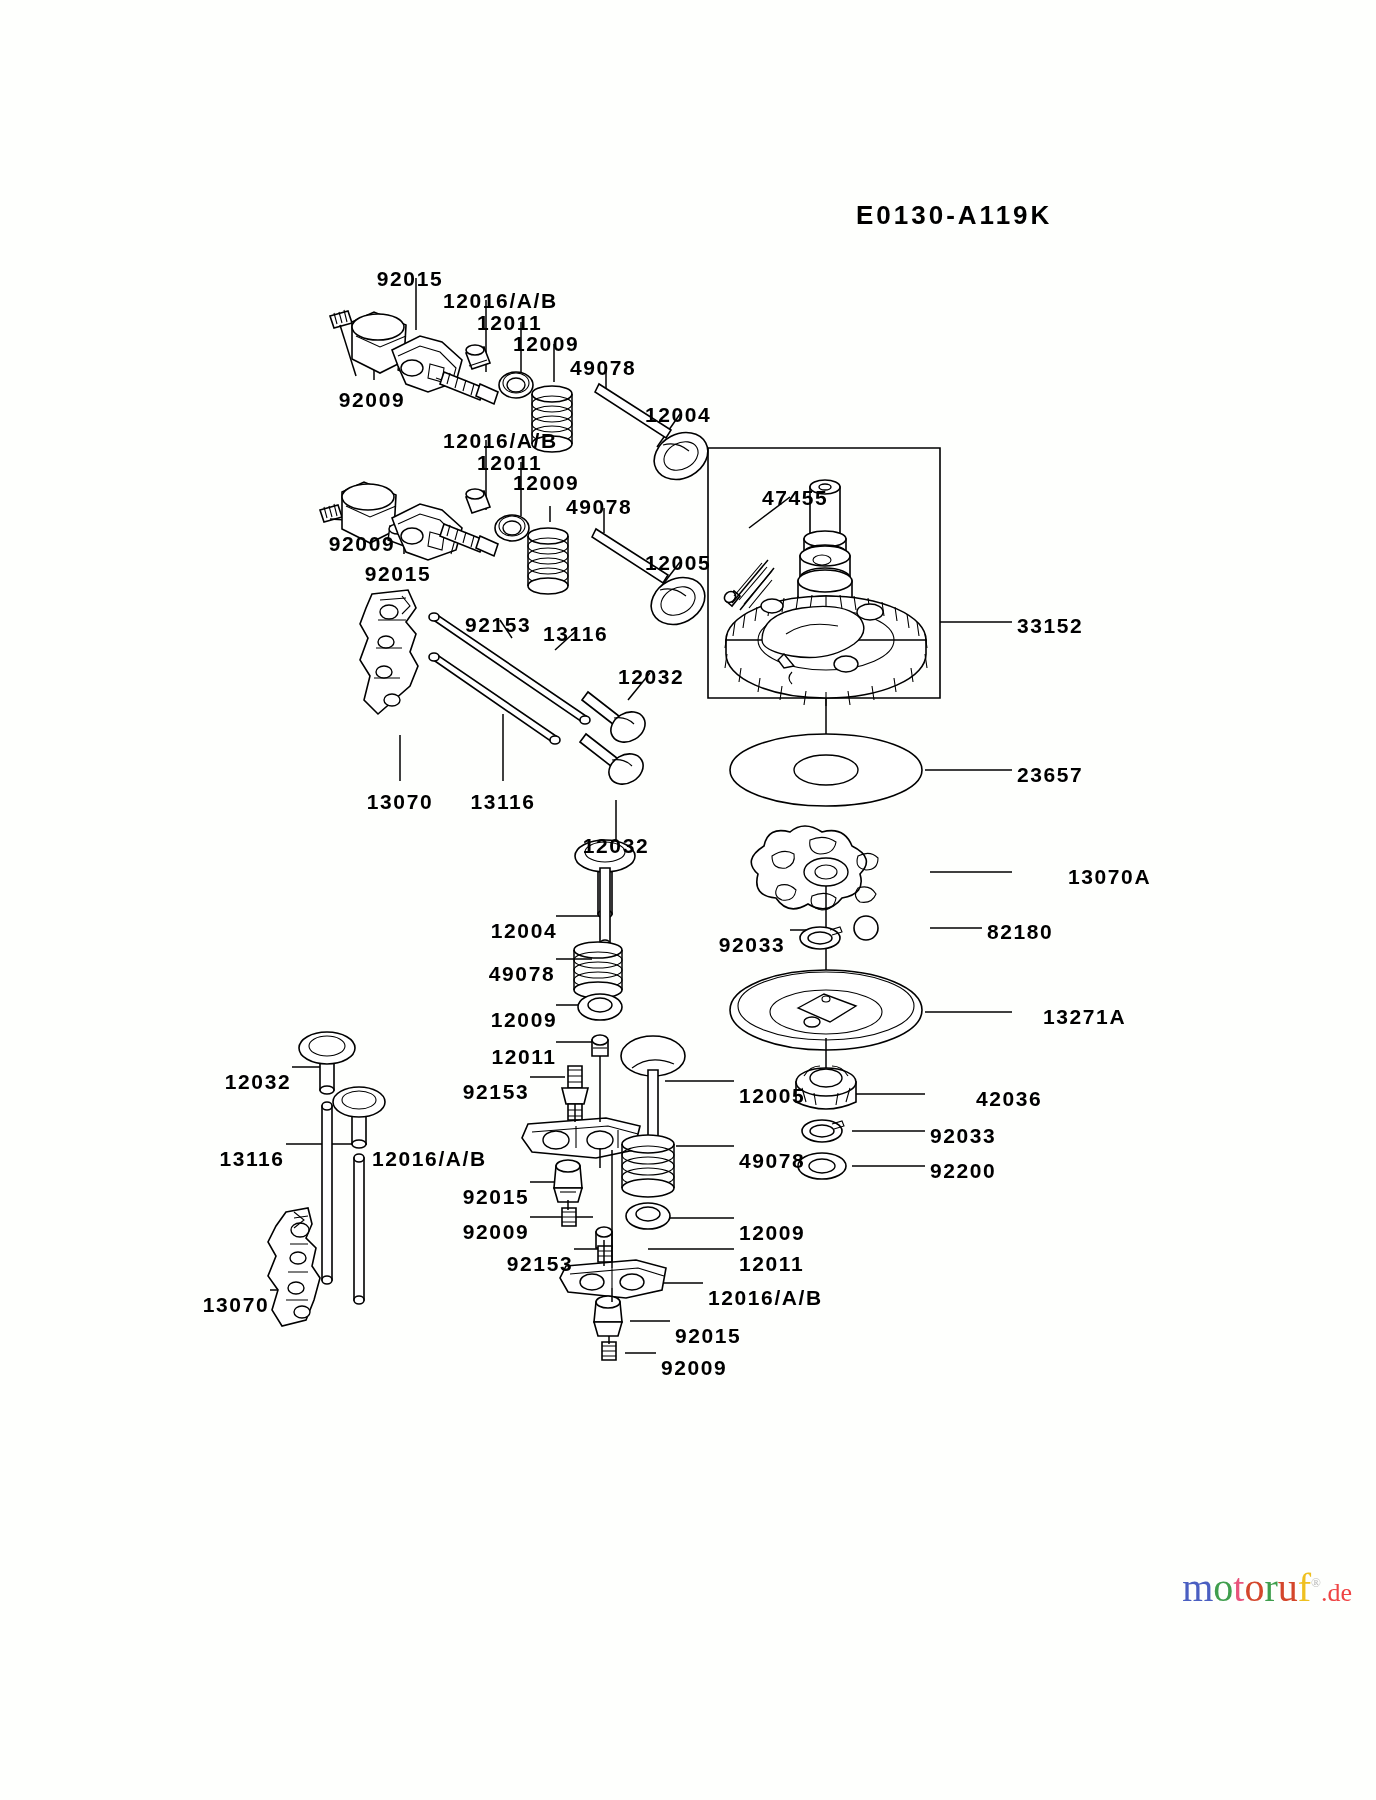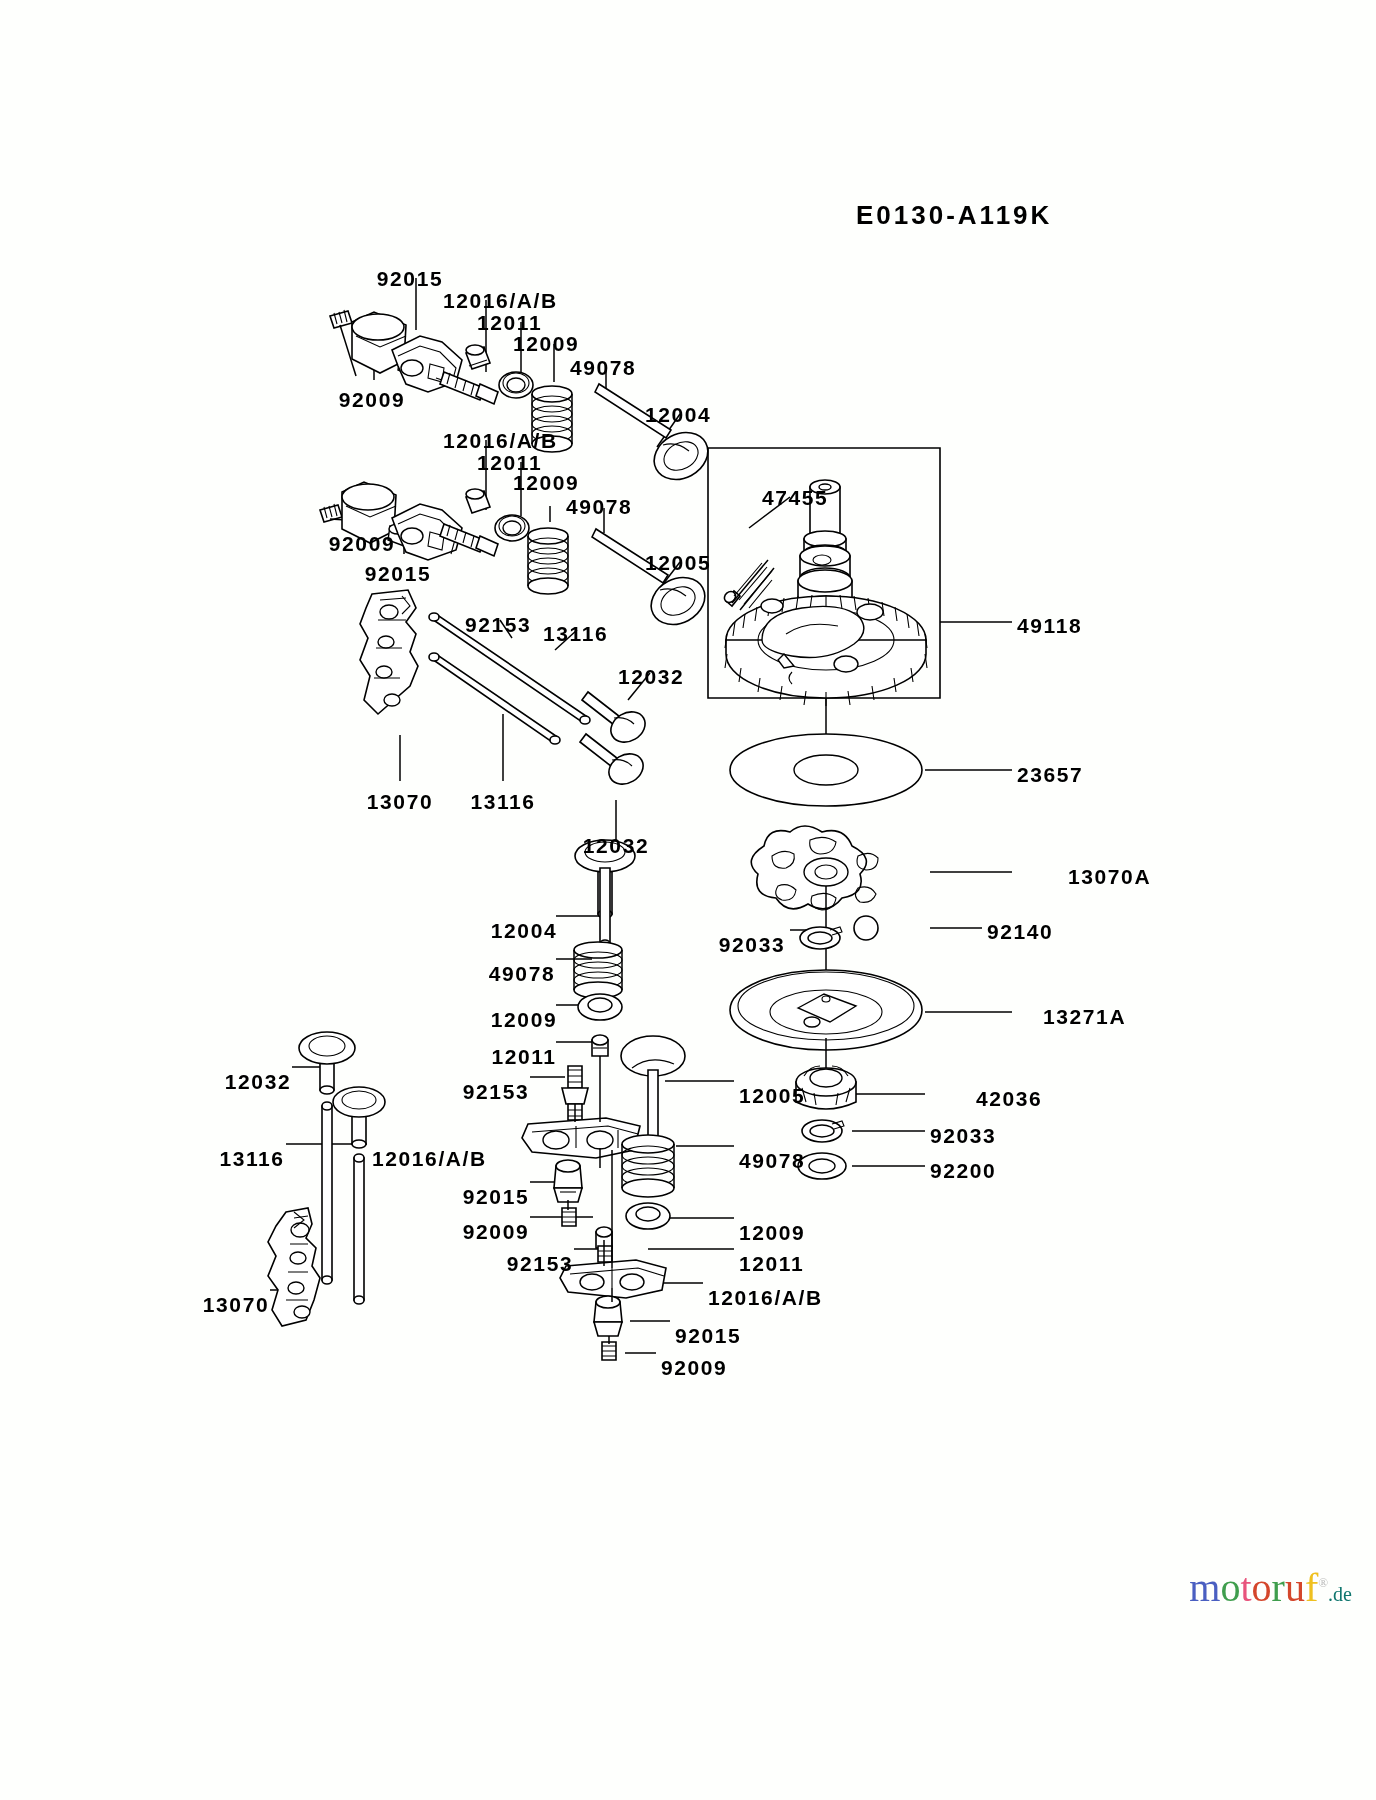--- a/index.html
+++ b/index.html
@@ -44,21 +44,21 @@
     font-size:40px;
     letter-spacing:0px;
     white-space:nowrap;
     line-height:1;
   }
   #wm .c1{color:#4a5fc1;}
   #wm .c2{color:#3f9e4d;}
   #wm .c3{color:#e8547c;}
   #wm .c4{color:#d4462b;}
   #wm .c6{color:#efc01f;}
-  #wm .dd{color:#0f766e;font-size:20px;}
+  #wm .dd{color:#ef4444;font-size:26px;}
   #wm .tm{color:#bdbdbd;font-size:13px;vertical-align:super;}
 </style>
 </head>
 <body>
 
 <div id="sheet">
 
   <svg class="art" viewBox="0 0 1376 1800">
 
     <g class="ln">
@@ -556,32 +556,32 @@
       <div class="lbl" style="left: 645px; top: 404px;">12004</div>
       <div class="lbl" style="left: 372px; top: 389px; transform: translateX(-50%);">92009</div>
       <div class="lbl" style="left: 443px; top: 430px;">12016/A/B</div>
       <div class="lbl" style="left: 477px; top: 452px;">12011</div>
       <div class="lbl" style="left: 513px; top: 472px;">12009</div>
       <div class="lbl" style="left: 566px; top: 496px;">49078</div>
       <div class="lbl" style="left: 645px; top: 552px;">12005</div>
       <div class="lbl" style="left: 362px; top: 533px; transform: translateX(-50%);">92009</div>
       <div class="lbl" style="left: 398px; top: 563px; transform: translateX(-50%);">92015</div>
       <div class="lbl" style="left: 762px; top: 487px;">47455</div>
-      <div class="lbl" style="left: 1017px; top: 615px;">49118</div>
+      <div class="lbl" style="left: 1017px; top: 615px;">33152</div>
       <div class="lbl" style="left: 465px; top: 614px;">92153</div>
       <div class="lbl" style="left: 543px; top: 623px;">13116</div>
       <div class="lbl" style="left: 618px; top: 666px;">12032</div>
       <div class="lbl" style="left: 400px; top: 791px; transform: translateX(-50%);">13070</div>
       <div class="lbl" style="left: 503px; top: 791px; transform: translateX(-50%);">13116</div>
       <div class="lbl" style="left: 1017px; top: 764px;">23657</div>
       <div class="lbl" style="left: 616px; top: 835px; transform: translateX(-50%);">12032</div>
       <div class="lbl" style="left: 1068px; top: 866px;">13070A</div>
       <div class="lbl" style="left: 524px; top: 920px; transform: translateX(-50%);">12004</div>
       <div class="lbl" style="left: 752px; top: 934px; transform: translateX(-50%);">92033</div>
-      <div class="lbl" style="left: 987px; top: 921px;">92140</div>
+      <div class="lbl" style="left: 987px; top: 921px;">82180</div>
       <div class="lbl" style="left: 522px; top: 963px; transform: translateX(-50%);">49078</div>
       <div class="lbl" style="left: 1043px; top: 1006px;">13271A</div>
       <div class="lbl" style="left: 524px; top: 1009px; transform: translateX(-50%);">12009</div>
       <div class="lbl" style="left: 258px; top: 1071px; transform: translateX(-50%);">12032</div>
       <div class="lbl" style="left: 524px; top: 1046px; transform: translateX(-50%);">12011</div>
       <div class="lbl" style="left: 496px; top: 1081px; transform: translateX(-50%);">92153</div>
       <div class="lbl" style="left: 739px; top: 1085px;">12005</div>
       <div class="lbl" style="left: 930px; top: 1088px; margin-left: 46px;">42036</div>
       <div class="lbl" style="left: 252px; top: 1148px; transform: translateX(-50%);">13116</div>
       <div class="lbl" style="left: 372px; top: 1148px;">12016/A/B</div>

